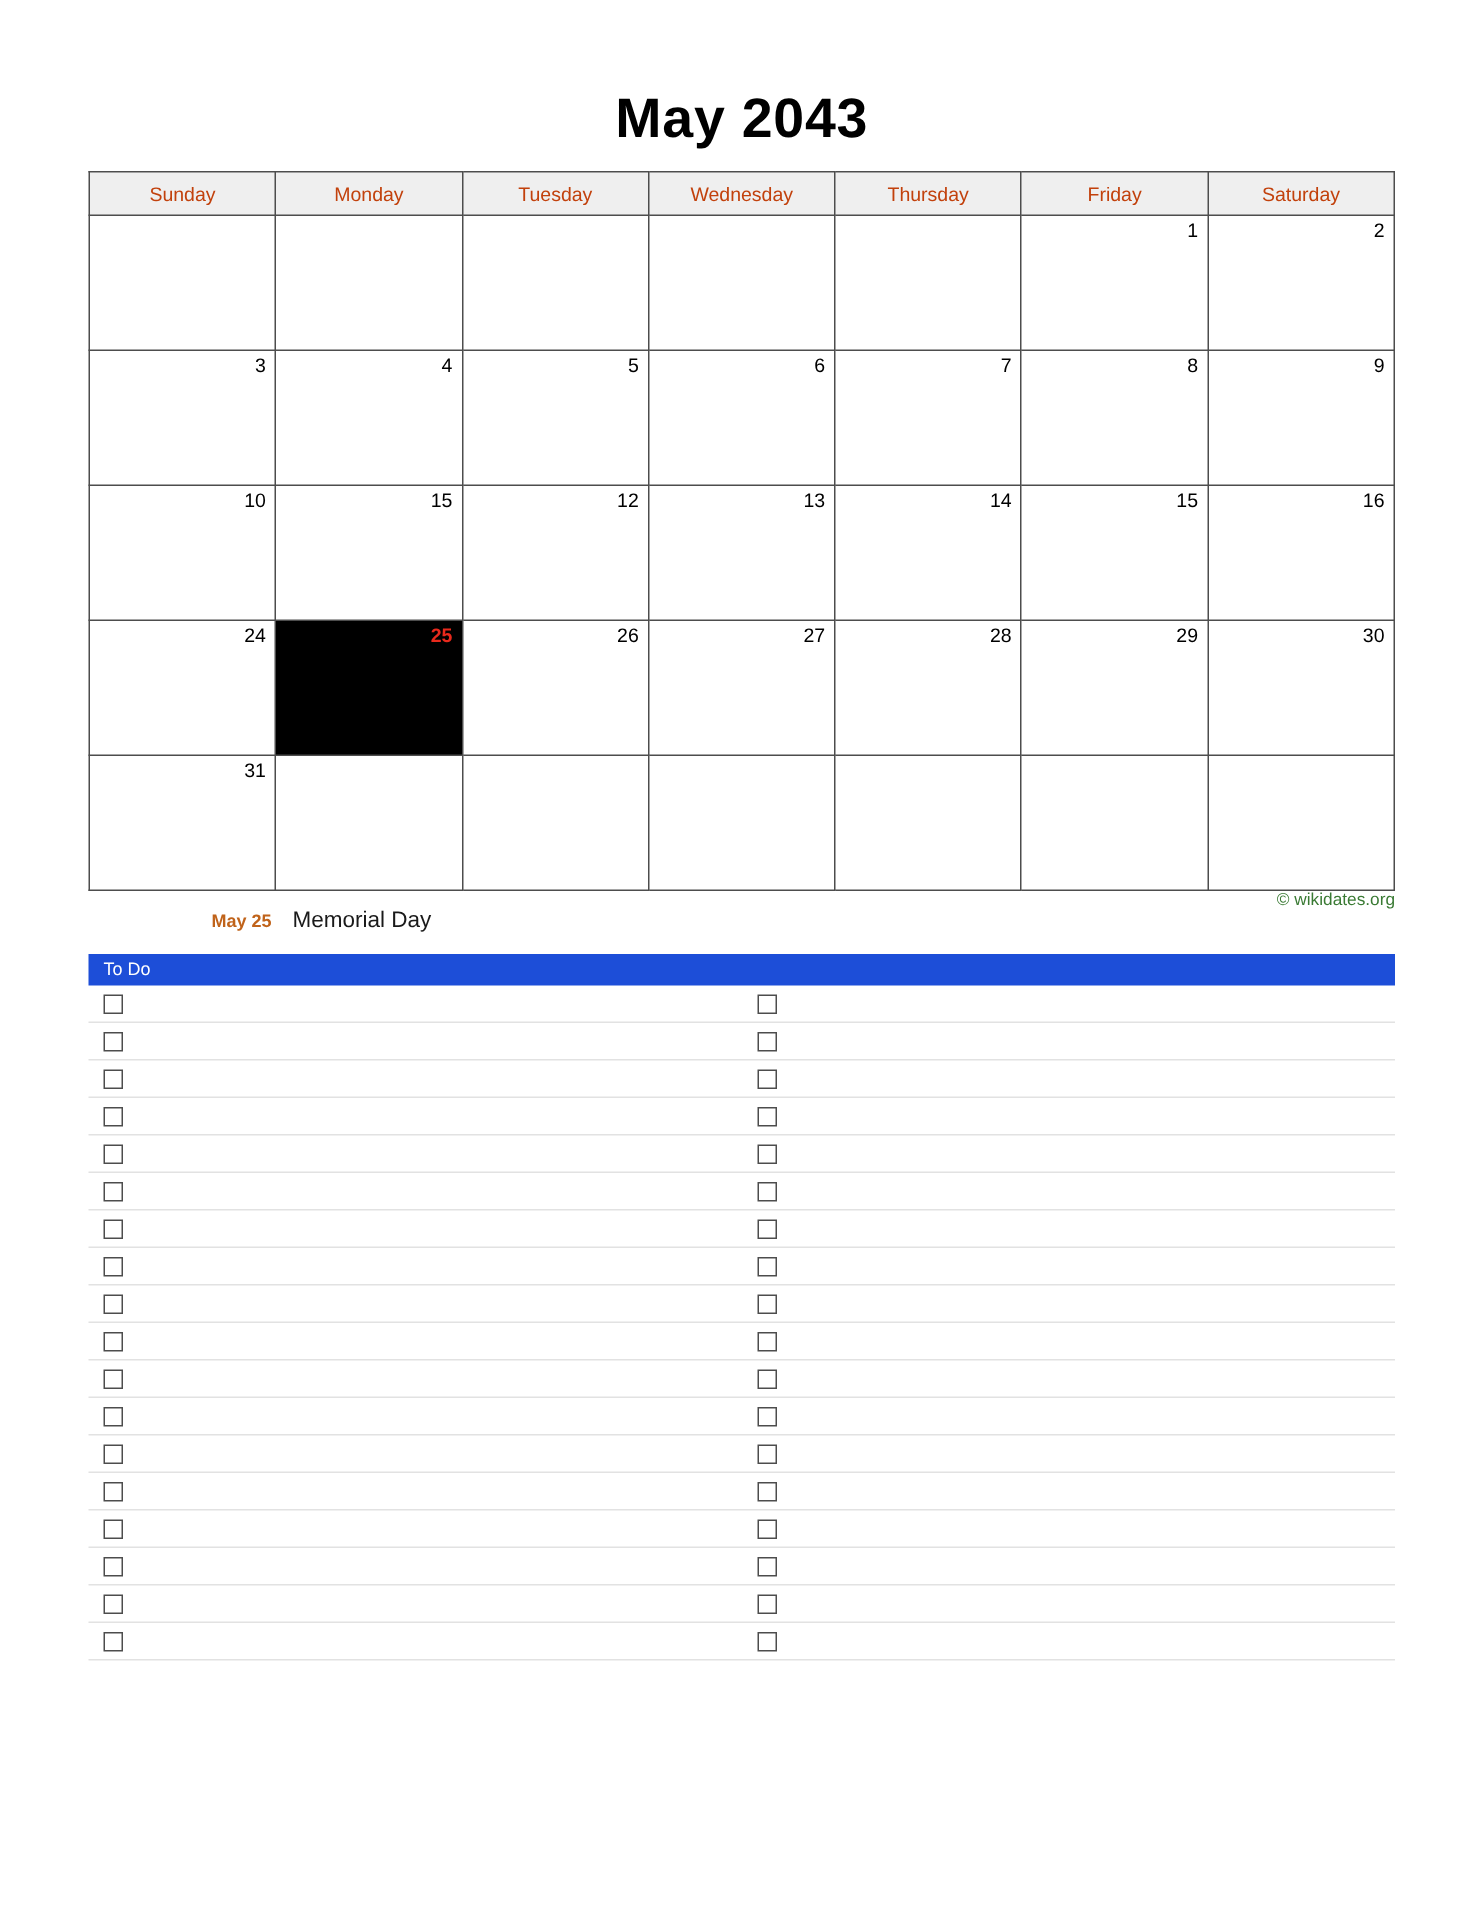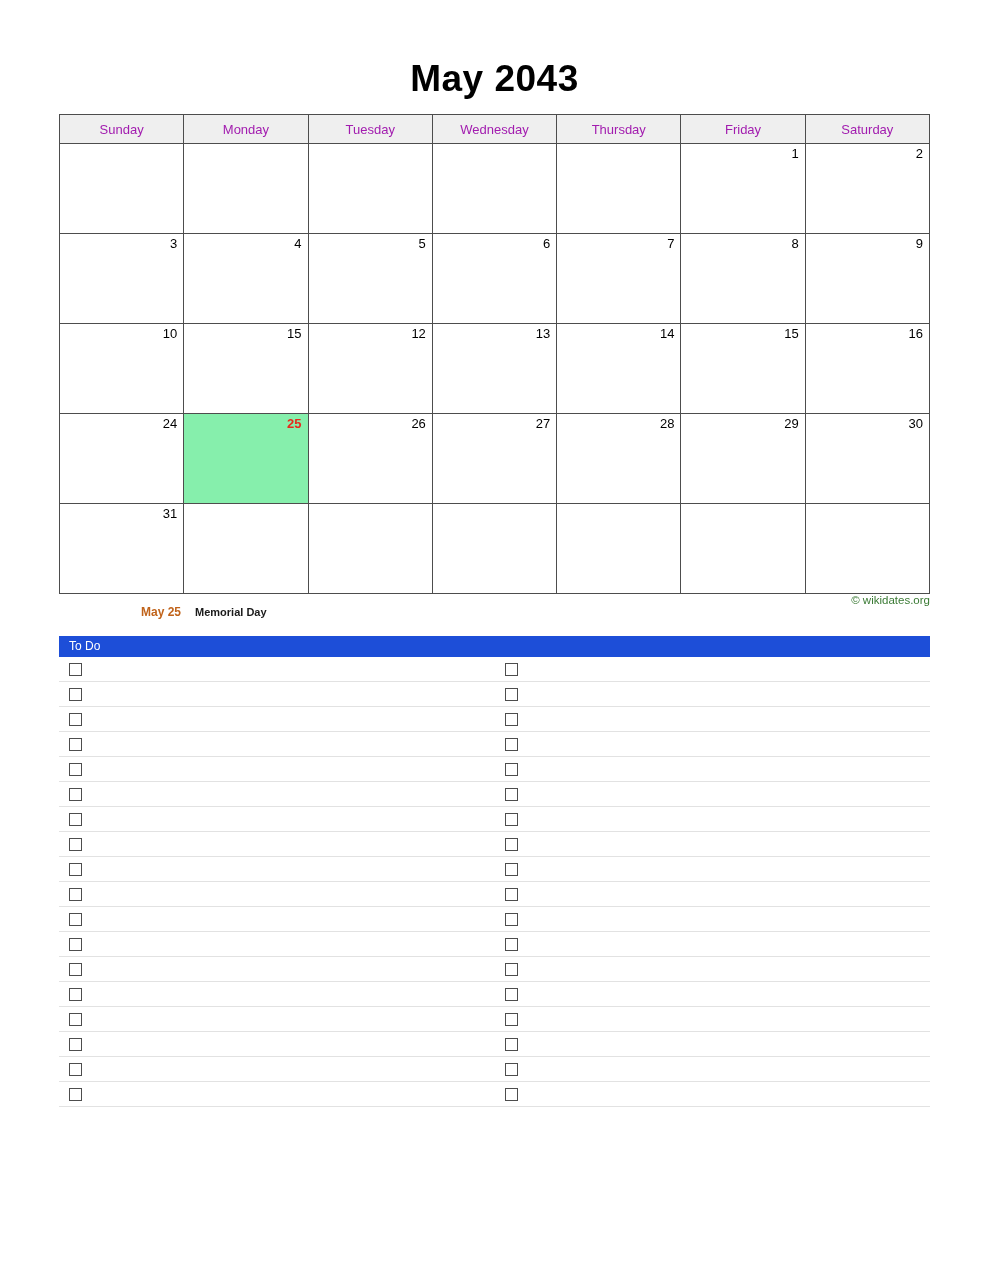--- a/index.html
+++ b/index.html
@@ -42,40 +42,40 @@
   table.calendar {
     border-collapse: collapse;
     width: 871px;
     table-layout: fixed;
   }
   table.calendar th {
     border: 1px solid #4d4d4d;
     background: #efefef;
     font-size: 13px;
     font-weight: normal;
-    color: #a21caf;
+    color: #c2410c;
     height: 26px;
     vertical-align: middle;
     font-family: "Liberation Sans", sans-serif;
   }
   table.calendar td {
     border: 1px solid #4d4d4d;
     height: 86px;
     vertical-align: top;
     text-align: right;
     padding: 3px 6px 0 0;
     font-size: 13px;
     color: #000;
     background: #ffffff;
   }
   table.calendar td.empty {
     background: #ffffff;
   }
   table.calendar td.highlight {
-    background: #86efac;
+    background: #000000;
   }
   .daynum {
     display: block;
     line-height: 14px;
   }
   .daynum.holiday {
     color: #e8291c;
     font-weight: bold;
   }
 
@@ -95,22 +95,22 @@
     font-size: 12px;
     white-space: nowrap;
   }
   .holiday-date {
     color: #c0631a;
     font-weight: bold;
     margin-right: 14px;
   }
   .holiday-name {
     color: #1a1a1a;
-    font-weight: bold;
-    font-size: 11px;
+    font-weight: normal;
+    font-size: 15px;
   }
   .credit {
     position: absolute;
     right: 0;
     top: 0;
     font-size: 11.5px;
     color: #3a7a34;
     white-space: nowrap;
   }
 

